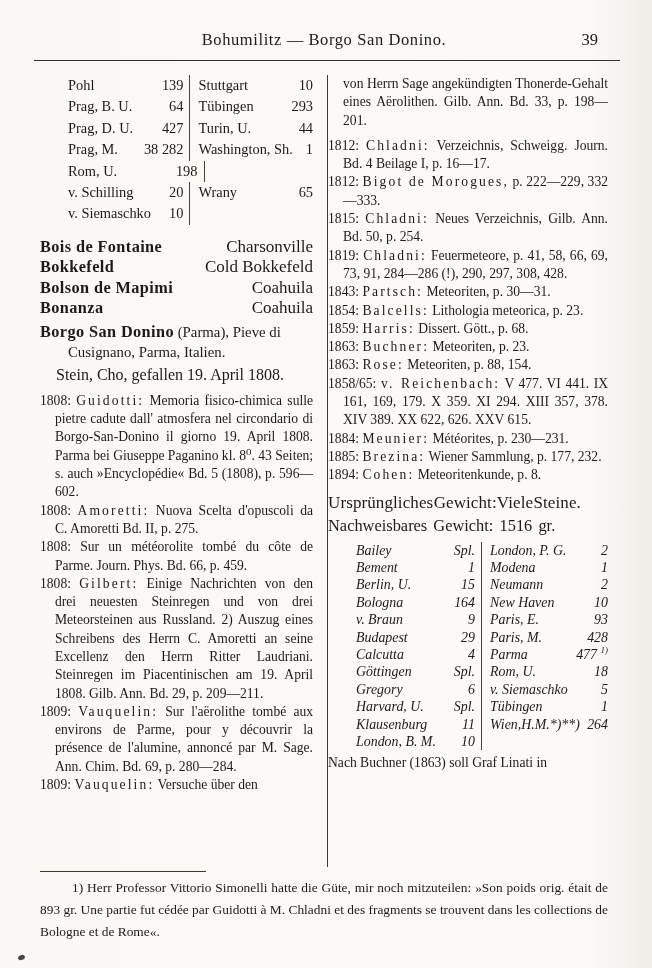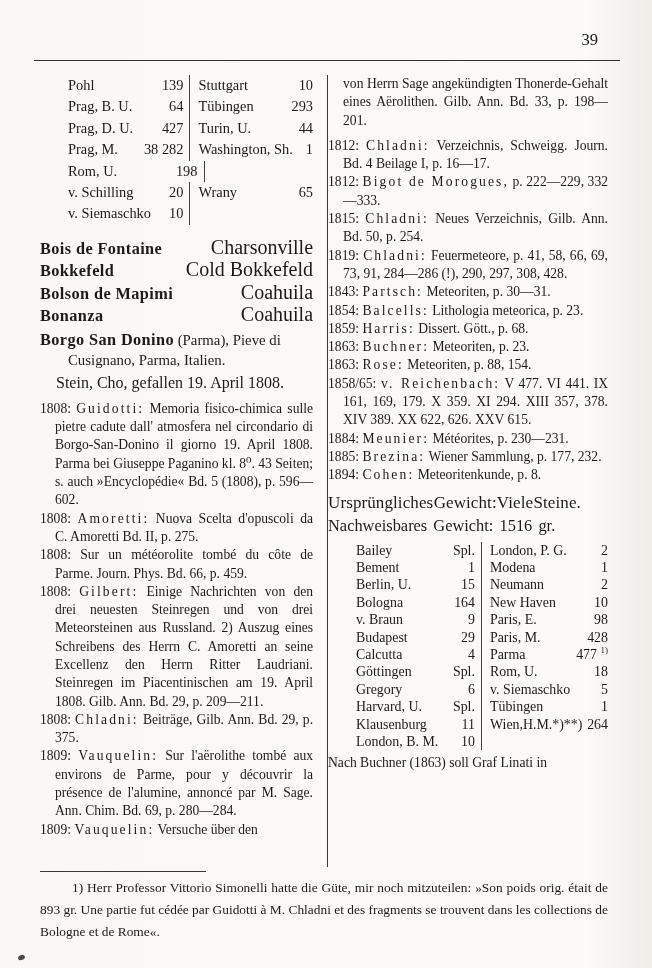--- a/index.html
+++ b/index.html
@@ -39,28 +39,28 @@
   .col-right { width: 284px; border-left: 1px solid #3a3832; margin-left: 6px; }
 
   
   .ctable { width: 100%; }
   .ctable-row { display: flex; line-height: 21.4px; font-size: 14.4px; }
   .ctable .half { width: 50%; display: flex; }
   .ctable .half-1 { border-right: 1px solid #45423c; padding-right: 6px; margin-left: 28px; }
   .ctable .half-2 { padding-left: 8px; }
   .cname { flex: 1; white-space: nowrap; overflow: hidden; }
   .cval  { text-align: right; white-space: nowrap; }
-  .ctable-bottom .ctable-row { line-height: 17.4px; font-size: 13.9px; }
+  .ctable-bottom .ctable-row { line-height: 17.4px; font-size: 13.9px; font-style: italic; }
   sup.fnref { font-size: 9px; line-height: 0; }
 
   
   .index-entries { margin-top: 12px; }
   .index-entry { display: flex; justify-content: space-between; align-items: baseline; line-height: 20.5px; }
   .entry-name { font-weight: bold; font-size: 16.3px; letter-spacing: 0.4px; white-space: nowrap; }
-  .entry-synonym { font-size: 20px; white-space: nowrap; }
+  .entry-synonym { font-size: 17px; white-space: nowrap; }
 
   .main-entry {
     margin: 3px 0 0 0; font-size: 14.8px; line-height: 20.5px;
     padding-left: 28px; text-indent: -28px;
   }
   .main-entry .entry-name { font-size: 16.3px; }
   .classification { margin: 2px 0 0 0; font-size: 16px; line-height: 20px; padding-left: 16px; }
 
   
   .bib { margin-top: 7px; }
@@ -95,20 +95,21 @@
     width: 7px; height: 5px; background: #2a2826; border-radius: 50%;
     transform: rotate(-20deg); opacity: .85;
   }
 </style>
 </head>
 <body>
 
 <div class="page">
 
   <div class="header-row">
+    <span class="running-title">Bohumilitz — Borgo San Donino.</span>
     <span class="page-number">39</span>
   </div>
   <hr class="header-rule">
 
   <div class="columns">
 
     <div class="col col-left">
 
       <div class="ctable">
         <div class="ctable-row">
@@ -202,21 +203,20 @@
         <span class="entry-name">Borgo San Donino</span>
         <span>(Parma), Pieve di Cusignano, Parma, Italien.</span>
       </p>
       <p class="classification">Stein, Cho, gefallen 19. April 1808.</p>
 
       <div class="bib">
         <p><span class="year">1808:</span> <span class="author">Guidotti:</span> <span>Memoria fisico-chimica sulle pietre cadute dall' atmosfera nel circondario di Borgo-San-Donino il giorno 19. April 1808. Parma bei Giuseppe Paganino kl. 8⁰. 43 Seiten; s. auch »Encyclopédie« Bd. 5 (1808), p. 596—602.</span></p>
         <p><span class="year">1808:</span> <span class="author">Amoretti:</span> <span>Nuova Scelta d'opuscoli da C. Amoretti Bd. II, p. 275.</span></p>
         <p><span class="year">1808:</span> <span>Sur un météorolite tombé du côte de Parme. Journ. Phys. Bd. 66, p. 459.</span></p>
         <p><span class="year">1808:</span> <span class="author">Gilbert:</span> <span>Einige Nachrichten von den drei neuesten Steinregen und von drei Meteorsteinen aus Russland. 2) Auszug eines Schreibens des Herrn C. Amoretti an seine Excellenz den Herrn Ritter Laudriani. Steinregen im Piacentinischen am 19. April 1808. Gilb. Ann. Bd. 29, p. 209—211.</span></p>
-        <p><span class="year">1808:</span> <span class="author">Chladni:</span> <span>Beiträge, Gilb. Ann. Bd. 29, p. 375.</span></p>
         <p><span class="year">1809:</span> <span class="author">Vauquelin:</span> <span>Sur l'aërolithe tombé aux environs de Parme, pour y découvrir la présence de l'alumine, annoncé par M. Sage. Ann. Chim. Bd. 69, p. 280—284.</span></p>
         <p><span class="year">1809:</span> <span class="author">Vauquelin:</span> <span>Versuche über den</span></p>
       </div>
     </div>
 
     <div class="col col-right">
 
       <p class="bib-cont">von Herrn Sage angekündigten Thonerde-Gehalt eines Aërolithen. Gilb. Ann. Bd. 33, p. 198—201.</p>
 
       <div class="bib">
@@ -279,21 +279,21 @@
               <span class="cval">10</span>
             </span>
         </div>
         <div class="ctable-row">
           <span class="half half-1">
               <span class="cname">v. Braun</span>
               <span class="cval">9</span>
             </span>
           <span class="half half-2">
               <span class="cname">Paris, E.</span>
-              <span class="cval">98</span>
+              <span class="cval">93</span>
             </span>
         </div>
         <div class="ctable-row">
           <span class="half half-1">
               <span class="cname">Budapest</span>
               <span class="cval">29</span>
             </span>
           <span class="half half-2">
               <span class="cname">Paris, M.</span>
               <span class="cval">428</span>

